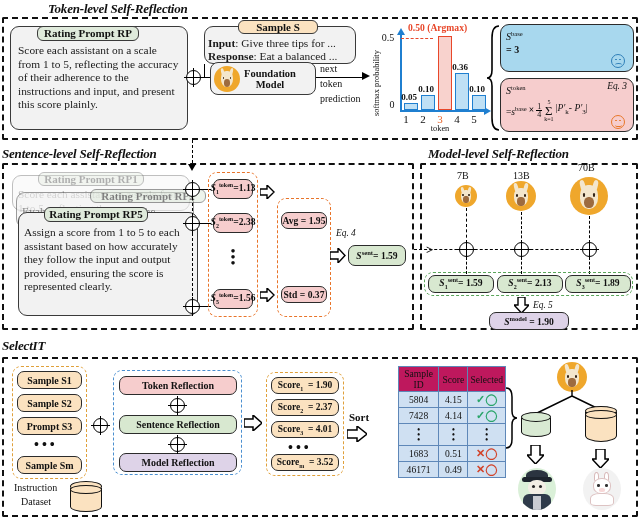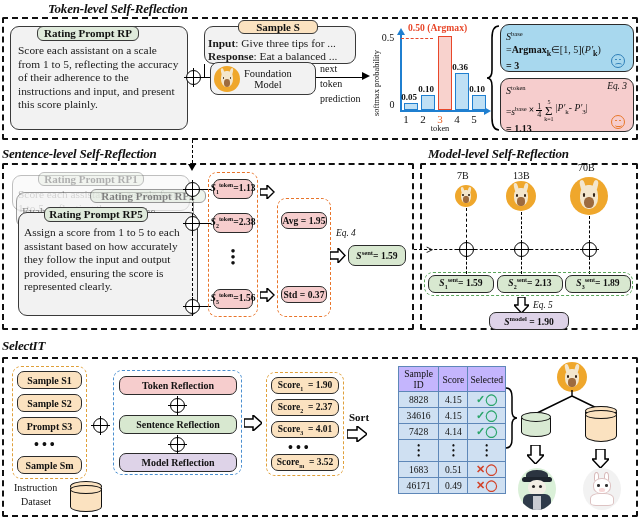--- a/index.html
+++ b/index.html
@@ -74,21 +74,21 @@
 
   .dline { position:absolute; border-top:1.6px dashed #000; }
   .dvline { position:absolute; border-left:1.6px dashed #000; }
 
   .fm-box {
     position:absolute; background:#f2f2f2;
     border:1.5px solid #3a3a3a; border-radius:8px;
     display:flex; align-items:center; gap:4px;
     padding-left:3px;
   }
-  .fm-label { font-weight:normal; font-size:10.5px; line-height:11px; text-align:center; }
+  .fm-label { font-weight:bold; font-size:10.5px; line-height:11px; text-align:center; }
 
   .llama {
     border-radius:50%;
     background:#efa72c;
     position:relative;
     overflow:hidden;
     flex:none;
   }
   .llama .head {
     position:absolute; left:26%; top:22%; width:48%; height:62%;
@@ -202,21 +202,21 @@
     border-collapse:collapse;
     font-size:9.6px;
   }
   .tbl td, .tbl th {
     border:1.1px solid #5e87b8;
     background:#cfe0f2;
     text-align:center;
     padding:1px 2px;
     font-weight:normal;
   }
-  .tbl th { background:#c4b5fd; }
+  .tbl th { background:#be185d; }
   .chk { color:#2aa56a; font-size:11px; font-weight:bold; }
   .xmk { color:#d2432a; font-size:11px; font-weight:bold; }
 
   .cyl { position:absolute; }
   .cyl .body { position:absolute; left:0; border:1.6px solid #111; }
   .cyl .top  { position:absolute; left:0; border:1.6px solid #111; border-radius:50%; }
 </style>
 </head>
 <body>
 
@@ -296,21 +296,20 @@
   <div class="tick-lbl" style="left:99px; top:93px; width:14px;">5</div>
   <div class="xlab" style="left:52px; top:104px; width:40px;">token</div>
 </div>
 
 <svg style="position:absolute; left:486px; top:24px;" width="14" height="108">
   <path d="M13,2 Q6,2 6,14 L6,46 Q6,54 1,54 Q6,54 6,62 L6,94 Q6,106 13,106" fill="none" stroke="#000" stroke-width="1.6"></path>
 </svg>
 
 <div class="eqbox blue" style="left:500px; top:24px; width:134px; height:48px; padding:3px 5px;">
   <div><i>S</i><sup>base</sup></div>
-  <div style="margin-top:1px;">=<b>Argmax</b><sub style="font-size:8px;"><b>k</b></sub>∈[1, 5](<i>P'</i><sub style="font-size:8px;"><b>k</b></sub>)</div>
   <div style="margin-top:1px;"><b>= 3</b></div>
   <div class="face sad" style="right:8px; bottom:3px;">
       <div class="e1"></div>
       <div class="e2"></div>
       <div class="m"></div>
     </div>
 </div>
 
 <div class="eqbox pink" style="left:500px; top:78px; width:134px; height:54px; padding:3px 5px;">
   <div class="eq-ref" style="right:6px; top:2px;">Eq. 3</div>
@@ -322,21 +321,20 @@
         <span style="border-bottom:1px solid #000; display:block; padding:0 1px;">1</span>
         <span style="display:block;">4</span>
       </span>
     <span style="display:inline-block; text-align:center; line-height:6px; font-size:6px;">
         <span style="display:block;">5</span>
         <span style="font-size:13px; line-height:11px; display:block;">Σ</span>
         <span style="display:block;">k=1</span>
       </span>
     <span>|<i>P'</i><sub style="font-size:7px;">k</sub>- <i>P'</i><sub style="font-size:7px;">3</sub>|</span>
   </div>
-  <div style="margin-top:1px;"><b>= 1.13</b></div>
   <div class="face happy" style="right:8px; bottom:2px;">
       <div class="e1"></div>
       <div class="e2"></div>
       <div class="m"></div>
     </div>
 </div>
 
 <div class="sec-title" style="left:2px; top:146px;">Sentence-level Self-Reflection</div>
 <div class="panel" style="left:2px; top:163px; width:412px; height:167px;"></div>
 
@@ -517,26 +515,21 @@
   </svg>
 
 <table class="tbl" style="left:398px; top:366px; width:108px;">
   <tbody>
       <tr>
     <th style="width:42px;">Sample ID</th>
     <th style="width:30px;">Score</th>
     <th style="width:36px;">Selected</th>
   </tr>
   <tr>
-    <td>8828</td>
-    <td>4.15</td>
-    <td><span class="chk">✓◯</span></td>
-  </tr>
-  <tr>
-    <td>34616</td>
+    <td>5804</td>
     <td>4.15</td>
     <td><span class="chk">✓◯</span></td>
   </tr>
   <tr>
     <td>7428</td>
     <td>4.14</td>
     <td><span class="chk">✓◯</span></td>
   </tr>
   <tr>
     <td style="line-height:5px; padding:3px 0;">•<br>•<br>•</td>

